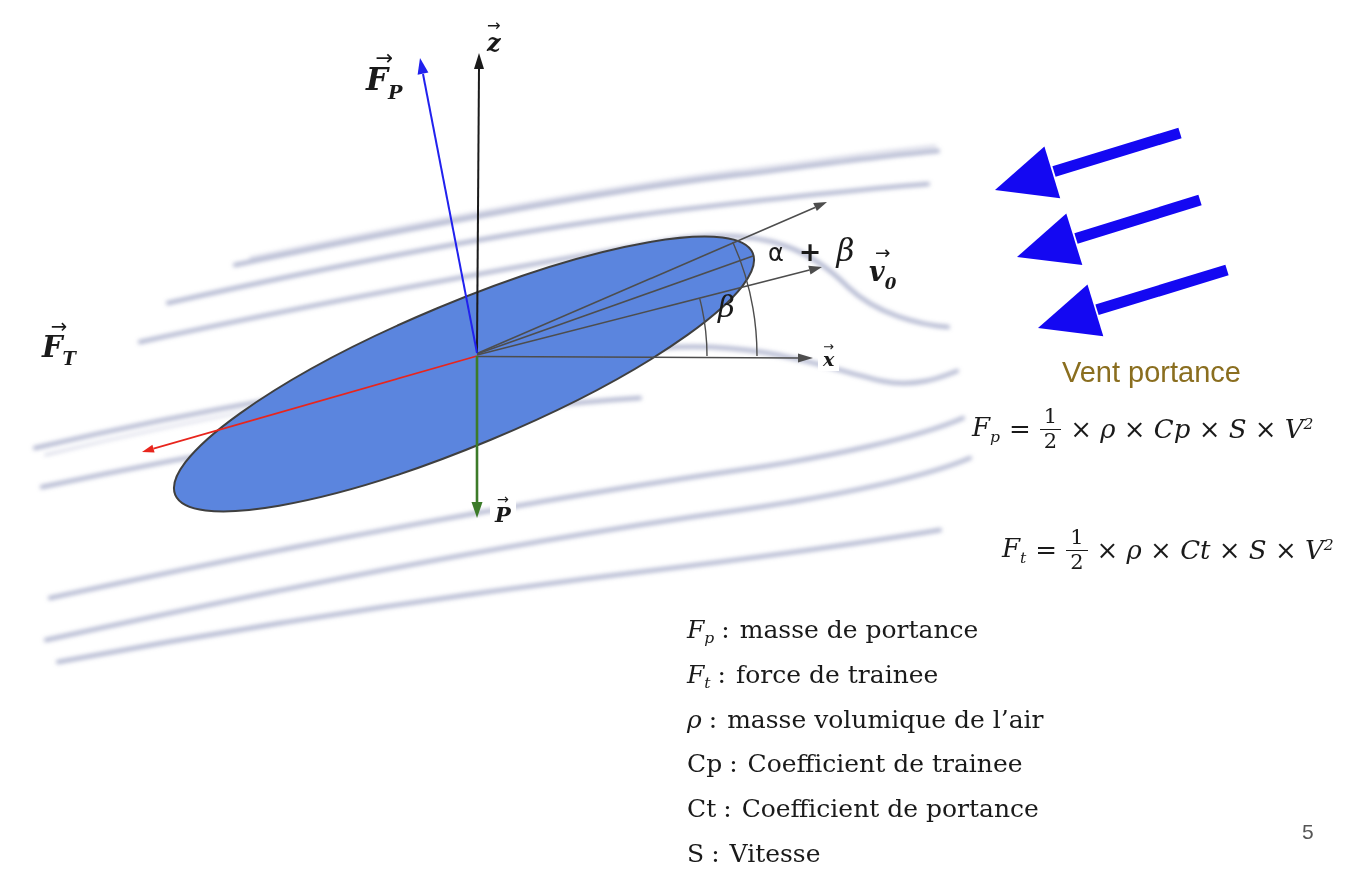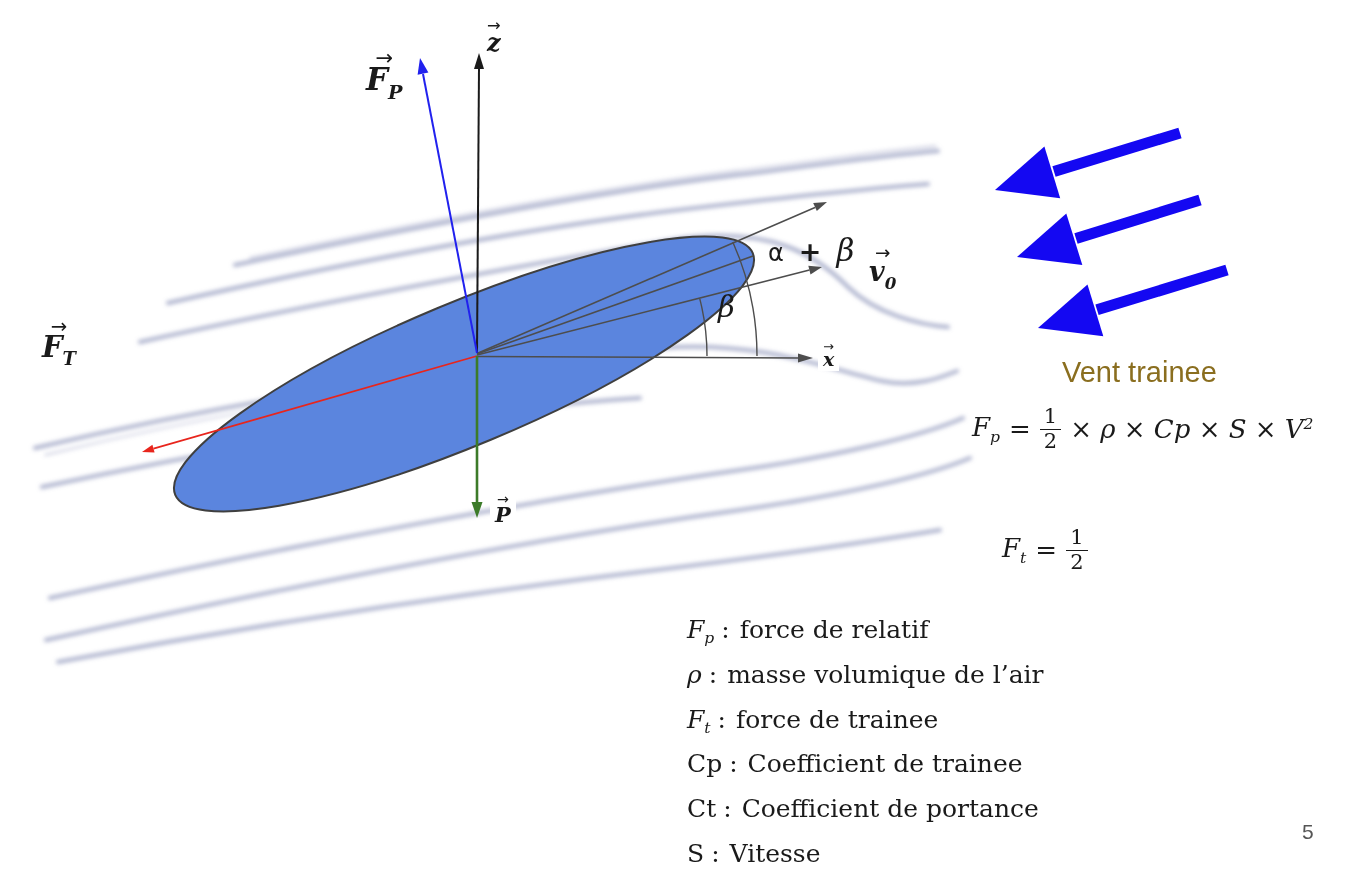--- a/index.html
+++ b/index.html
@@ -144,52 +144,53 @@
     <span class="vec-arrow">→</span><span class="vec-base">v</span><sub class="vec-sub">0</sub>
   </div>
 
   <div class="lbl angle-group" style="left:768px;top:232px;">
     <span class="alpha">α</span>
     <span class="plus">+</span>
     <span class="beta">β</span>
   </div>
   <div class="lbl beta-lone" style="left:718px;top:290px;">β</div>
 
-  <div class="lbl vent" style="left:1062px;top:356px;">Vent trainee</div>
+  <div class="lbl vent" style="left:1062px;top:356px;">Vent portance</div>
 
   <div class="formula" style="left:972px;top:405px;">
     <span><span>F</span><sub class="f-sub">p</sub></span>
     <span>=</span>
     <span class="frac">
       <span class="num">1</span>
         <span class="den">2</span>
     </span>
     <span><span>× ρ × Cp × S × V</span><sup class="f-exp">2</sup></span>
   </div>
 
   <div class="formula" style="left:1002px;top:526px;">
     <span><span>F</span><sub class="f-sub">t</sub></span>
     <span>=</span>
     <span class="frac">
       <span class="num">1</span>
         <span class="den">2</span>
     </span>
+    <span><span>× ρ × Ct × S × V</span><sup class="f-exp">2</sup></span>
   </div>
 
   <div class="legend">
     <div class="leg-row">
-      <span class="leg-sym"><span>F</span><sub>p</sub></span><span class="leg-colon">:</span><span class="leg-desc">force de relatif</span>
+      <span class="leg-sym"><span>F</span><sub>p</sub></span><span class="leg-colon">:</span><span class="leg-desc">masse de portance</span>
+    </div>
+    <div class="leg-row">
+      <span class="leg-sym"><span>F</span><sub>t</sub></span><span class="leg-colon">:</span><span class="leg-desc">force de trainee</span>
     </div>
     <div class="leg-row">
       <span class="leg-sym"><span>ρ</span><sub></sub></span><span class="leg-colon">:</span><span class="leg-desc">masse volumique de l’air</span>
     </div>
     <div class="leg-row">
-      <span class="leg-sym"><span>F</span><sub>t</sub></span><span class="leg-colon">:</span><span class="leg-desc">force de trainee</span>
-    </div>
-    <div class="leg-row">
       <span class="leg-sym"><span>Cp</span><sub></sub></span><span class="leg-colon">:</span><span class="leg-desc">Coefficient de trainee</span>
     </div>
     <div class="leg-row">
       <span class="leg-sym"><span>Ct</span><sub></sub></span><span class="leg-colon">:</span><span class="leg-desc">Coefficient de portance</span>
     </div>
     <div class="leg-row">
       <span class="leg-sym"><span>S</span><sub></sub></span><span class="leg-colon">:</span><span class="leg-desc">Vitesse</span>
     </div>
     <div class="leg-row">
       <span class="leg-sym"><span>V</span><sub></sub></span><span class="leg-colon">:</span><span class="leg-desc">Vitesse</span>

